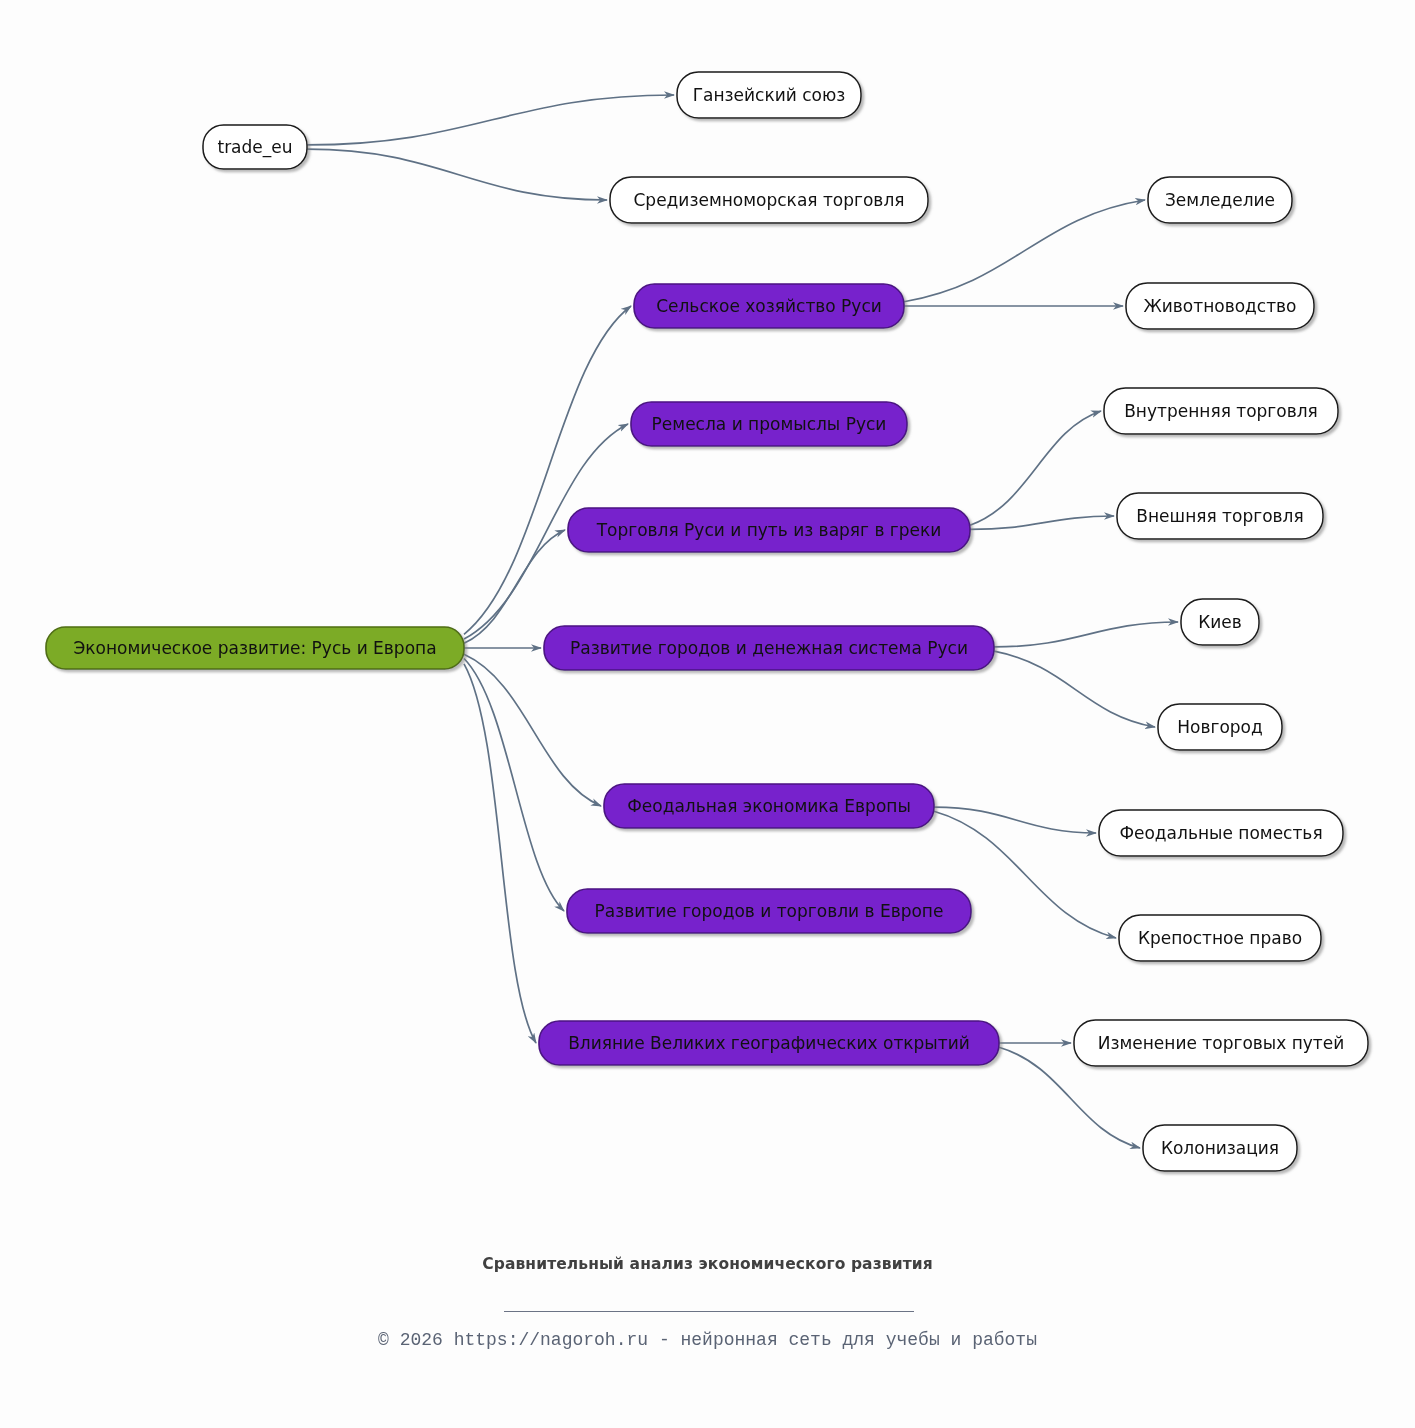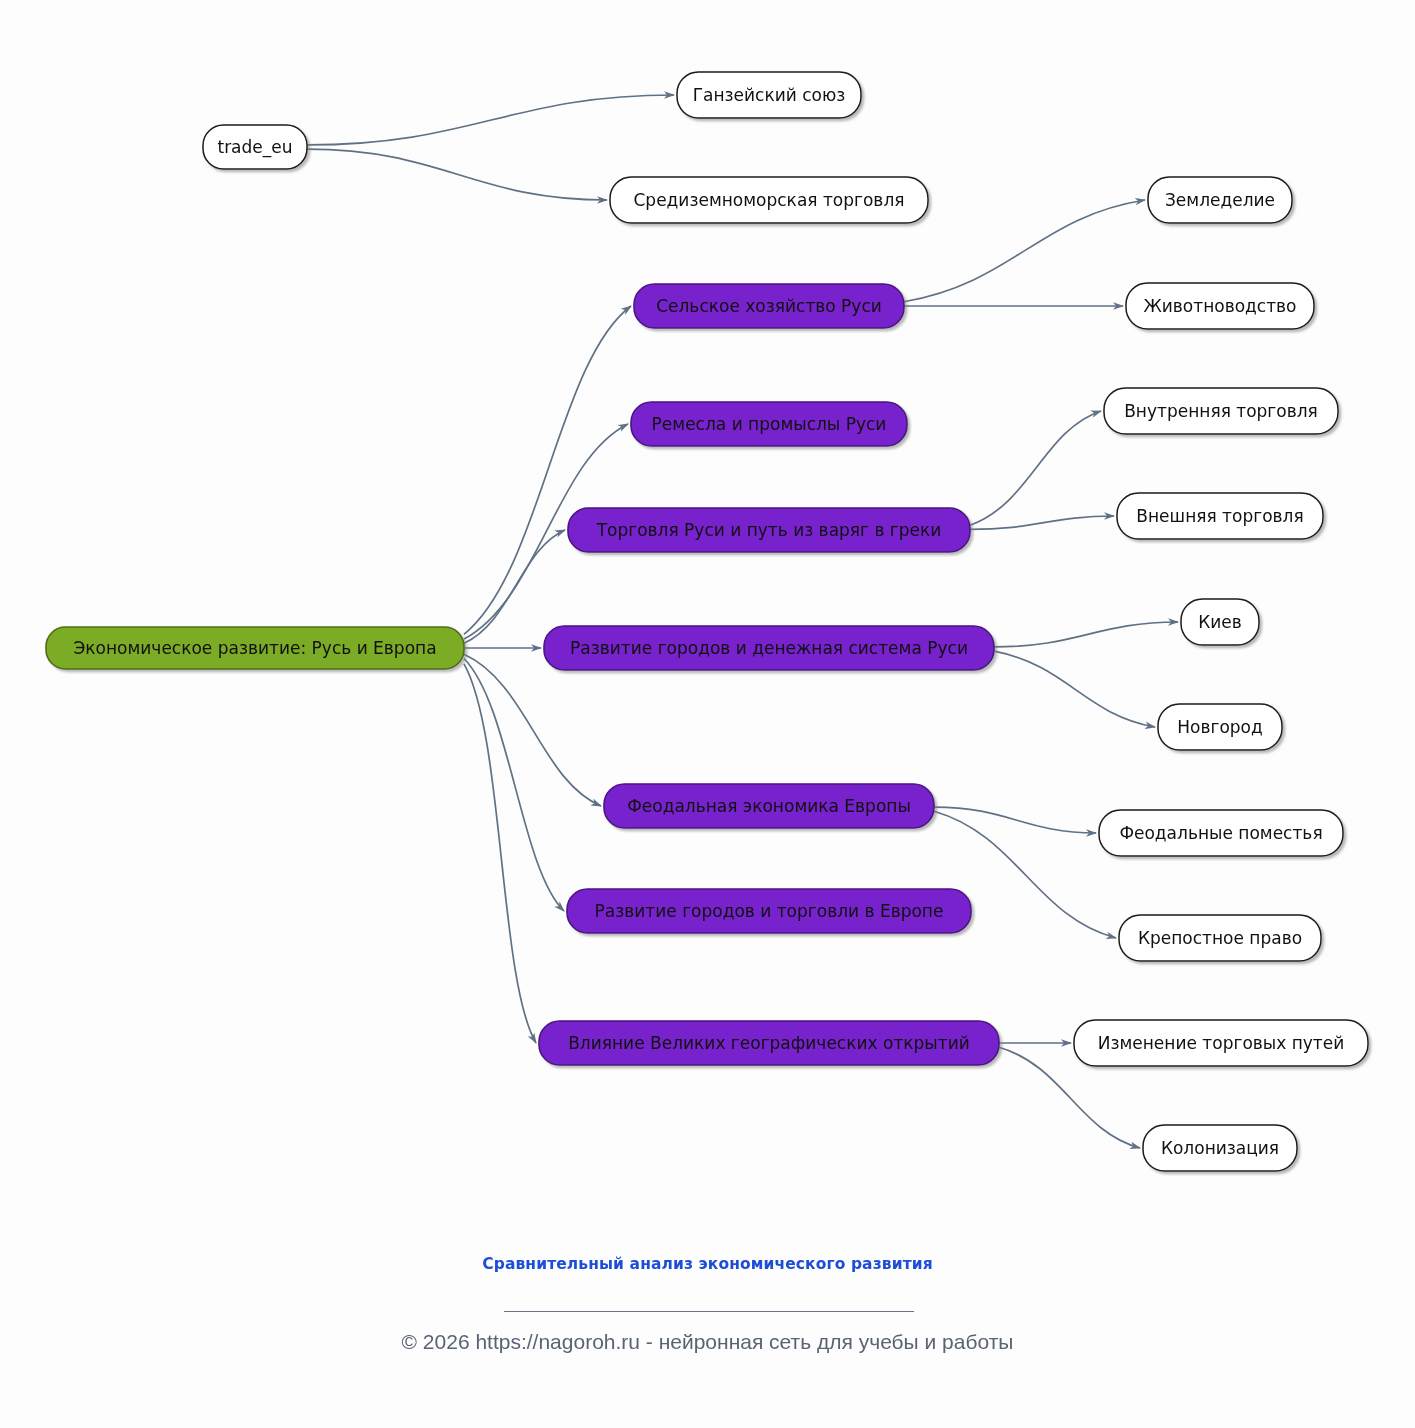--- a/index.html
+++ b/index.html
@@ -36,36 +36,36 @@
     position: absolute;
     left: 0;
     width: 1415px;
     text-align: center;
   }
   .footer-title {
     top: 1255px;
     font-family: "DejaVu Sans", sans-serif;
     font-size: 15.5px;
     font-weight: bold;
-    color: #1d4ed8;
+    color: #404040;
     line-height: 1.25;
     letter-spacing: 0.1px;
   }
   .footer-rule {
     position: absolute;
     left: 504px;
     top: 1311px;
     width: 410px;
     height: 1px;
     background: #6b7385;
   }
   .footer-credit {
     top: 1330px;
-    font-family: Liberation Sans, sans-serif;
-    font-size: 21px;
+    font-family: Liberation Mono, monospace;
+    font-size: 18px;
     color: #5a6374;
   }
 </style>
 </head>
 <body>
 
 <div id="canvas">
 
   <svg class="graph" id="graph" viewBox="0 0 1415 1428">
     <defs>

